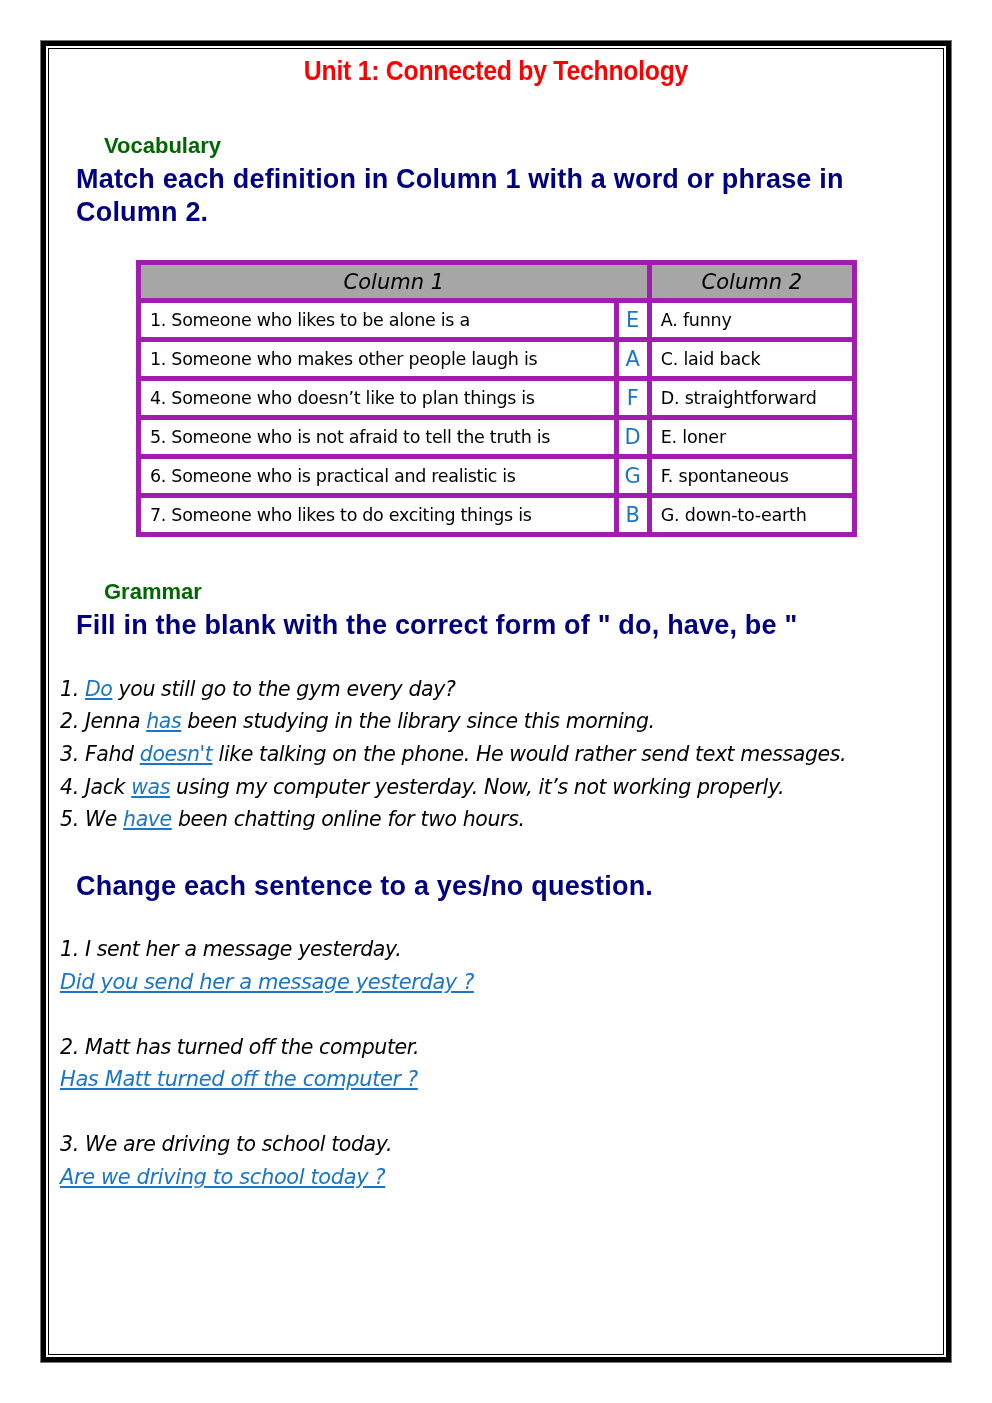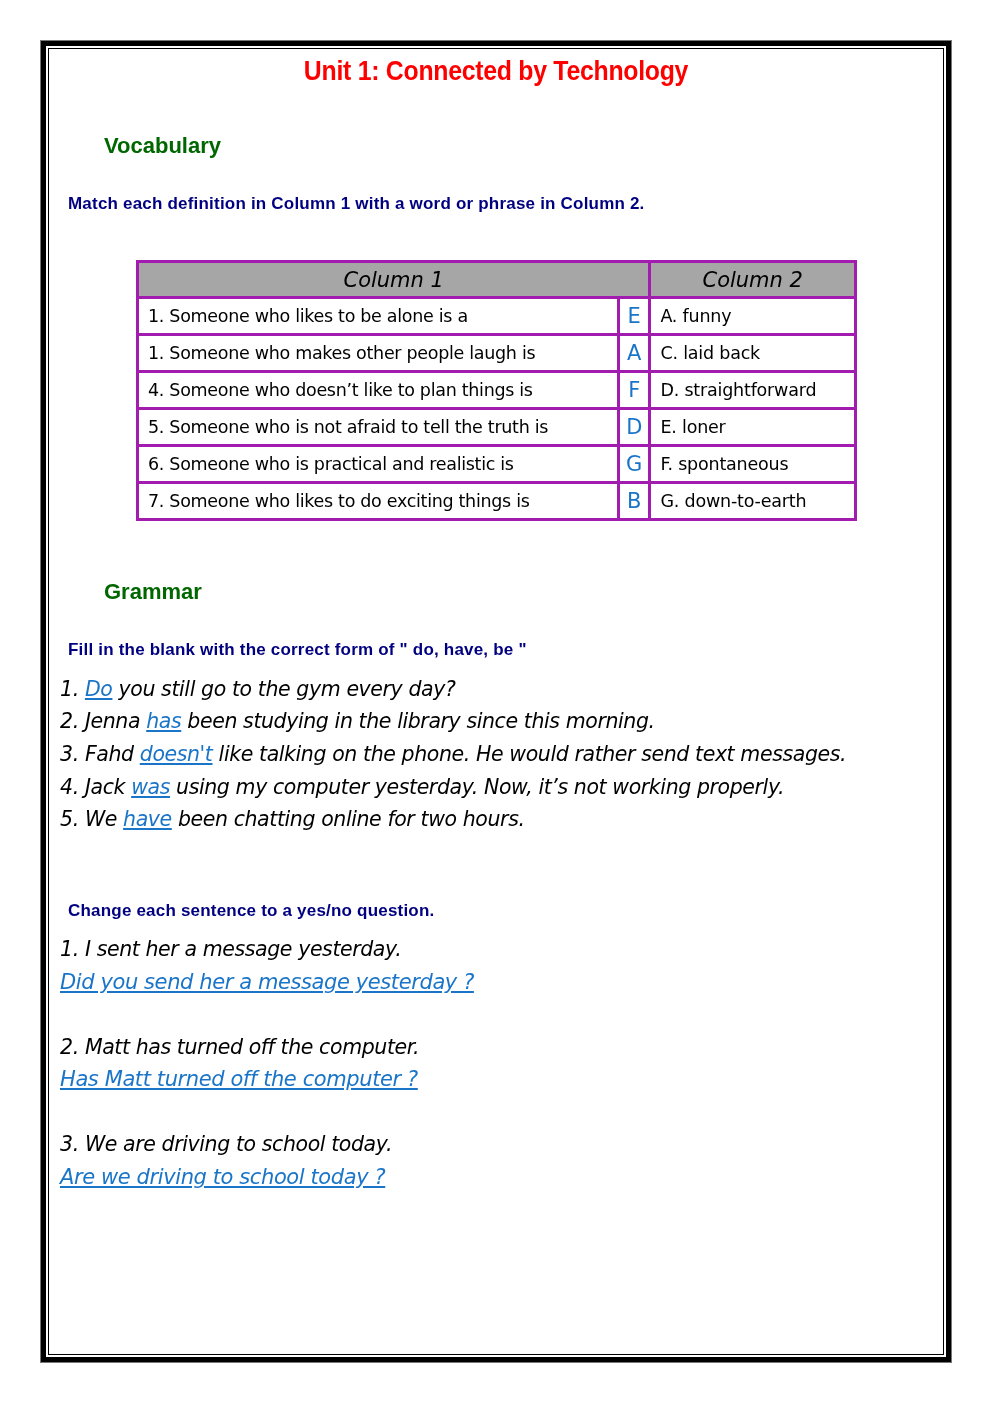--- a/index.html
+++ b/index.html
@@ -21,31 +21,31 @@
     font-family:"Liberation Sans", sans-serif; font-weight:bold; font-size:27px;
     color:#ff0000; transform:scaleX(0.92); transform-origin:center; letter-spacing:-0.3px;
   }
   .sec-head {
     position:absolute; left:60px;
     font-family:"Liberation Sans", sans-serif; font-weight:bold; font-size:22px;
     color:#006600;
     margin-left:44px;
   }
   .instr {
-    position:absolute; left:68px; width:870px;
-    font-family:"Liberation Sans", sans-serif; font-weight:bold; font-size:17px;
-    color:#000080; line-height:33px; letter-spacing:0.2px;margin-top:24px;
+    position:absolute; left:76px; width:870px;
+    font-family:"Liberation Sans", sans-serif; font-weight:bold; font-size:27px;
+    color:#000080; line-height:33px; letter-spacing:0.2px;
   }
   table.match {
     position:absolute; left:136px; top:260px; width:721px;
     border-collapse:collapse;
     font-family:"DejaVu Sans", sans-serif; font-size:17.5px; color:#000;
   }
   table.match td, table.match th {
-    border:3px solid #a21caf; padding:0 9px; height:34px; white-space:nowrap;
+    border:5px solid #a21caf; padding:0 9px; height:34px; white-space:nowrap;
   }
   table.match th {
     background:#a6a6a6; font-weight:normal; font-style:italic; font-size:21px;
     height:33px; text-align:center;
   }
   table.match td.col1 { width:454px; letter-spacing:-0.3px; }
   table.match td.ans { width:28px; text-align:center; color:#1a75c8; font-size:21px; padding:0; }
   table.match td.col2 { width:182px; letter-spacing:-0.2px; }
   .line {
     position:absolute; left:60px;

